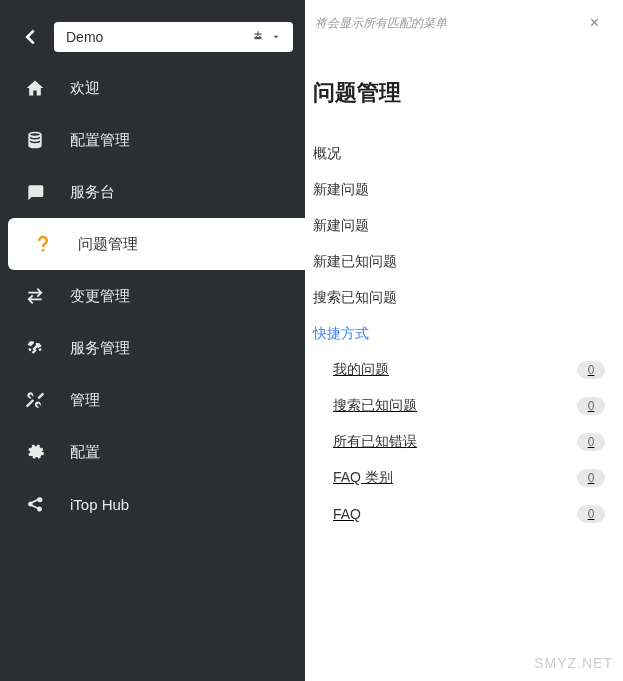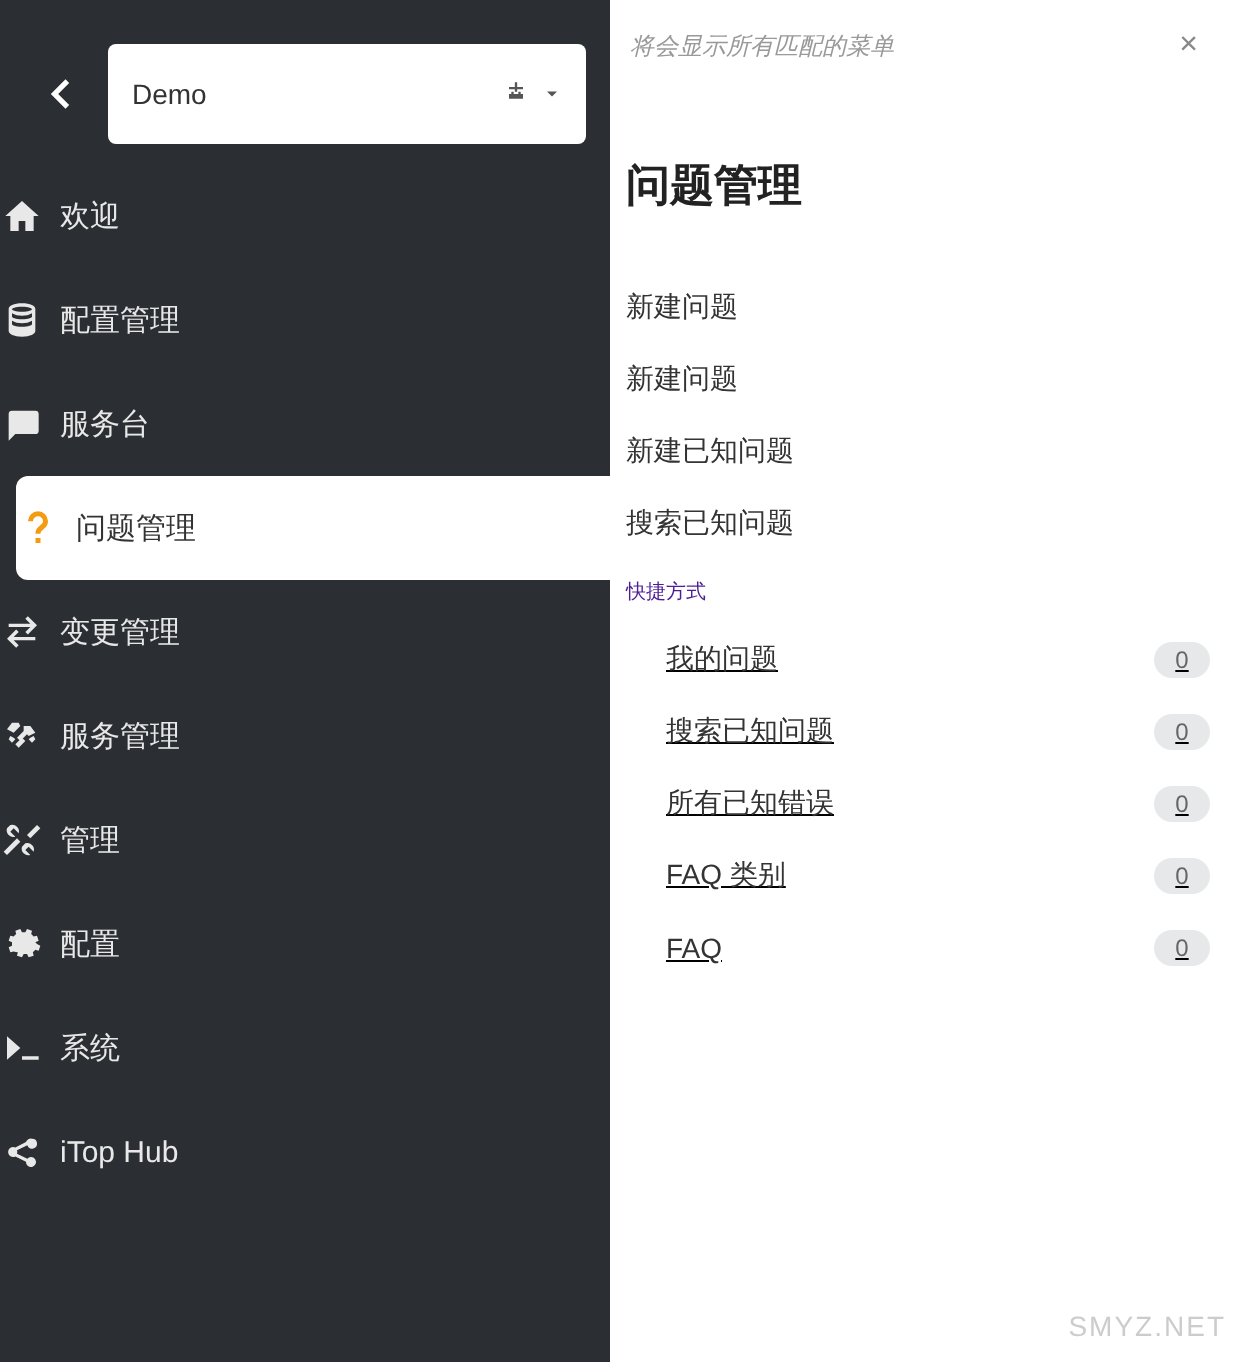--- a/index.html
+++ b/index.html
@@ -1,31 +1,31 @@
 <!DOCTYPE html>
 <html><head>
   <meta charset="utf-8">
   <style>
     * { margin: 0; padding: 0; box-sizing: border-box; }
     body { font-family: -apple-system, "Segoe UI", "Microsoft YaHei", sans-serif; width: 623px; height: 681px; overflow: hidden; display: flex; background: #fff; }
     .sidebar { width: 305px; background: #2b2f33; color: #fff; display: flex; flex-direction: column; }
     .topbar { display: flex; align-items: center; padding: 22px 12px 10px 18px; gap: 12px; }
     .back-btn { width: 24px; height: 24px; display: flex; align-items: center; justify-content: center; cursor: pointer; }
-    .org-select { flex: 1; background: #fff; color: #333; border-radius: 4px; height: 50px; display: flex; align-items: center; justify-content: space-between; padding: 0 12px; font-size: 14px; cursor: pointer; }
+    .org-select { flex: 1; background: #fff; color: #333; border-radius: 4px; height: 30px; display: flex; align-items: center; justify-content: space-between; padding: 0 12px; font-size: 14px; cursor: pointer; }
     .org-icons { display: flex; align-items: center; gap: 6px; color: #555; }
-    .item { display: flex; align-items: center; height: 52px; gap: 8px; color: #e8e8e8; font-size: 15px; cursor: pointer; }
+    .item { display: flex; align-items: center; height: 52px; padding-left: 24px; gap: 24px; color: #e8e8e8; font-size: 15px; cursor: pointer; }
     .item.active { background: #fff; color: #333; border-top-left-radius: 6px; border-bottom-left-radius: 6px; margin-left: 8px; }
     .item.active .ic { color: #f39c12; }
     .ic { width: 22px; height: 22px; display: flex; align-items: center; justify-content: center; color: #e8e8e8; }
     .main { flex: 1; background: #fff; padding: 0 18px 20px 8px; }
     .search-hint { display: flex; align-items: flex-end; justify-content: space-between; padding: 14px 6px 20px 2px; color: #999; font-size: 12px; font-style: italic; }
     .close-x { color: #888; font-size: 16px; cursor: pointer; font-style: normal; }
     .main h1 { font-size: 22px; font-weight: 600; color: #222; margin: 26px 0 28px 0; }
     .link { display: block; color: #333; font-size: 14px; padding: 9px 0; cursor: pointer; }
-    .section-label { color: #4c1d95; font-size: 10px; padding: 9px 0; }
+    .section-label { color: #3b82f6; font-size: 14px; padding: 9px 0; }
     .sc-list { padding-left: 20px; }
     .sc-item { display: flex; align-items: center; justify-content: space-between; padding: 9px 0; cursor: pointer; text-decoration: underline; }
     .sc-label { color: #333; font-size: 14px; }
     .badge { background: #e6e8ea; color: #666; font-size: 12px; padding: 2px 10px; border-radius: 10px; min-width: 28px; text-align: center; }
     .wm { position: absolute; right: 10px; bottom: 10px; color: #ccc; font-size: 14px; letter-spacing: 1px; pointer-events: none; }
     svg { display: block; }
   </style>
 </head>
 <body>
 
@@ -109,42 +109,35 @@
     <span class="ic">
         <svg viewBox="0 0 24 24" width="20" height="20">
           <path fill="currentColor" d="M12 8a4 4 0 110 8 4 4 0 010-8zm9 4l2 1-1 3-2-.5a8 8 0 01-1.5 1.5l.5 2-3 1-1-2h-2l-1 2-3-1 .5-2A8 8 0 017 16.5L5 17l-1-3 2-1v-2l-2-1 1-3 2 .5A8 8 0 018.5 6L8 4l3-1 1 2h2l1-2 3 1-.5 2A8 8 0 0119 7.5l2-.5 1 3-2 1z"></path>
         </svg>
       </span>
     <span>配置</span>
   </div>
   <div class="item">
     <span class="ic">
         <svg viewBox="0 0 24 24" width="20" height="20">
-          <path fill="currentColor" d="M3 5l8 7-8 7V5zm9 12h10v2H12z"></path>
-        </svg>
-      </span>
-    <span>系统</span>
-  </div>
-  <div class="item">
-    <span class="ic">
-        <svg viewBox="0 0 24 24" width="20" height="20">
           <path fill="currentColor" d="M18 4a3 3 0 11-2.8 4L9 11a3 3 0 010 2l6.2 3a3 3 0 11-.8 1.8L8 14.7a3 3 0 110-5.4L14.4 6A3 3 0 0118 4z"></path>
         </svg>
       </span>
     <span>iTop Hub</span>
   </div>
 </div>
 
 <div class="main">
   <div class="search-hint">
     <span>将会显示所有匹配的菜单</span>
     <span class="close-x">×</span>
   </div>
   <h1>问题管理</h1>
 
+  <a class="link">概况</a>
   <a class="link">新建问题</a>
   <a class="link">新建问题</a>
   <a class="link">新建已知问题</a>
   <a class="link">搜索已知问题</a>
 
   <div class="section-label">快捷方式</div>
   <div class="sc-list">
     <div class="sc-item">
       <span class="sc-label">我的问题</span>
       <span class="badge">0</span>

